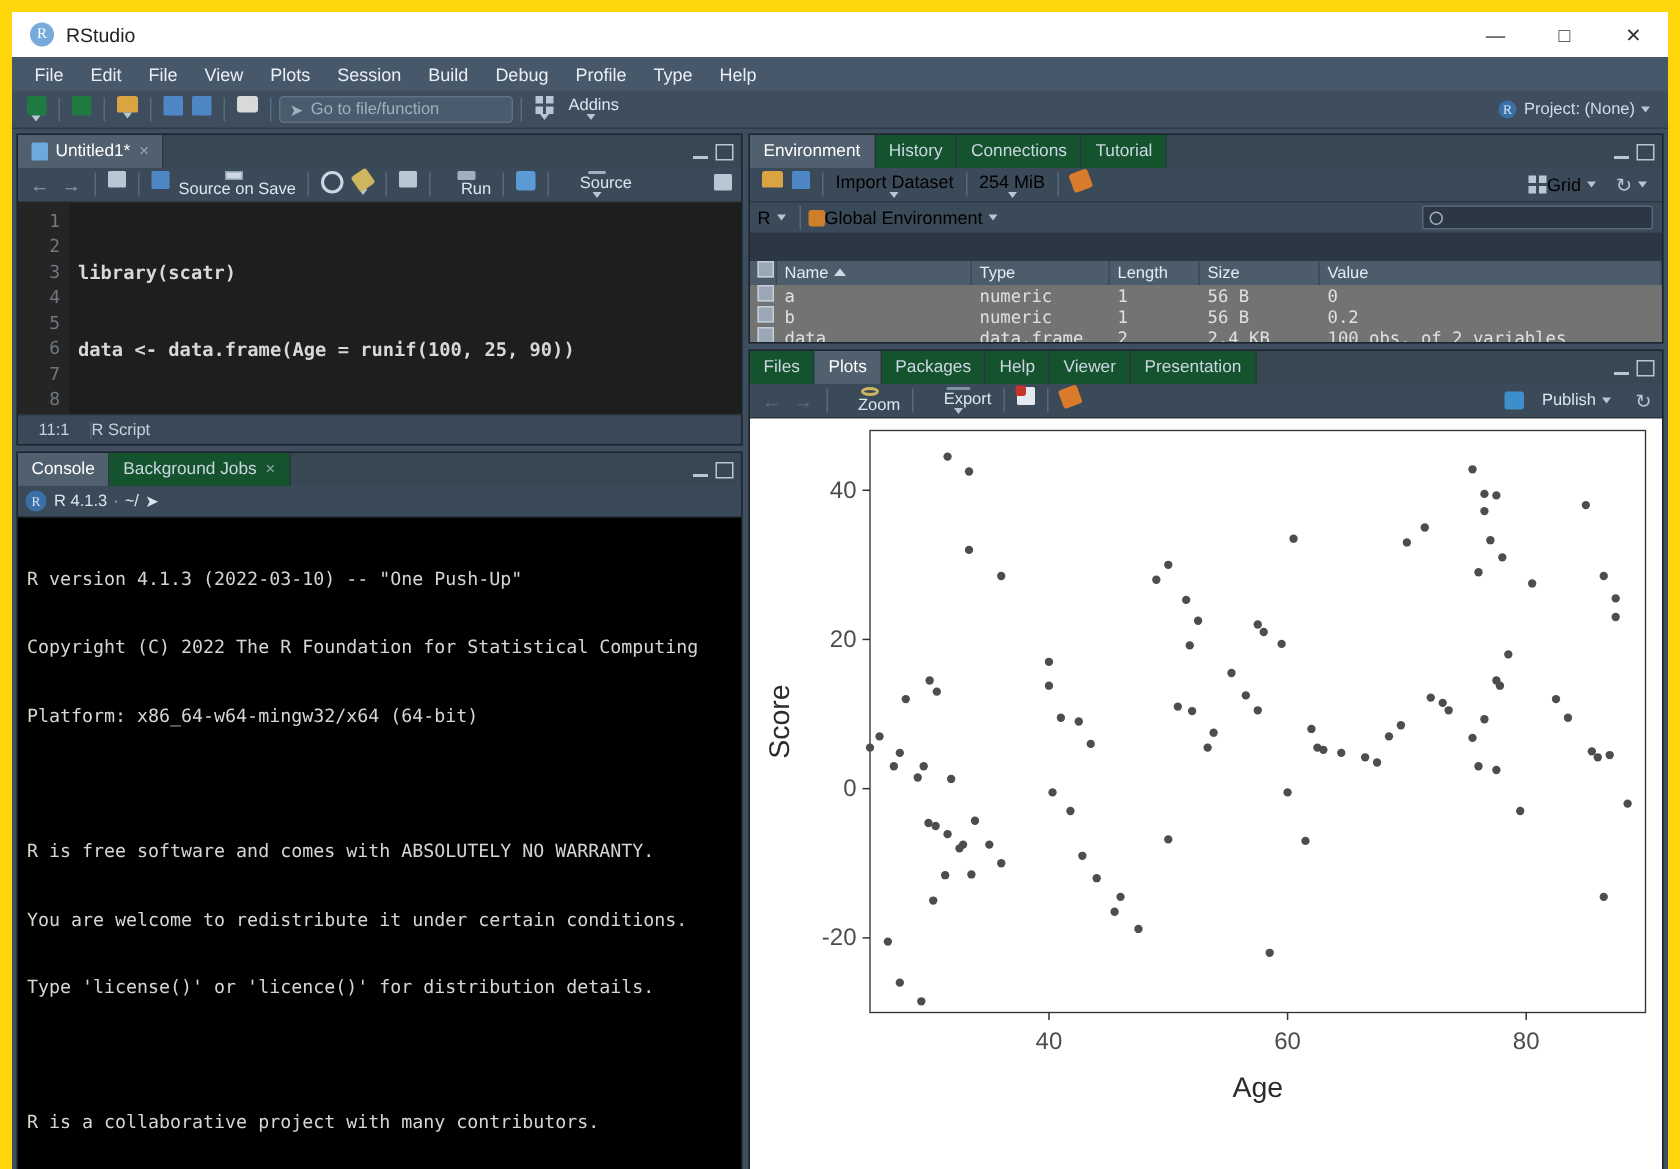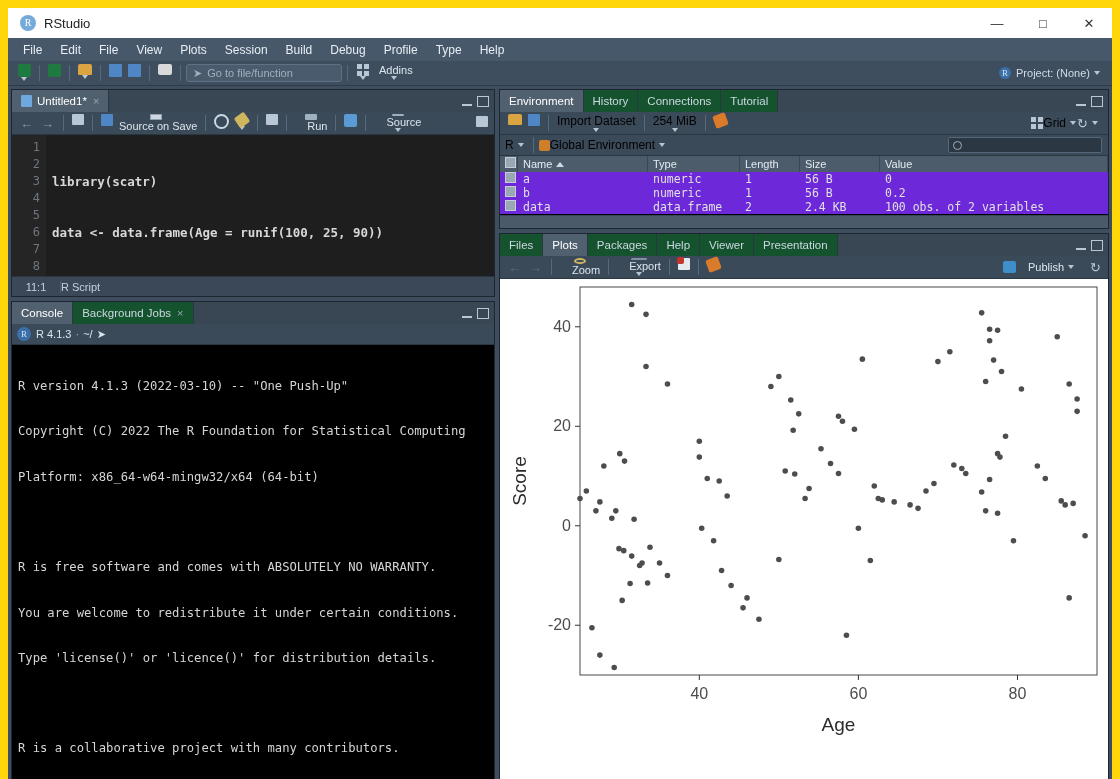--- a/index.html
+++ b/index.html
@@ -104,21 +104,21 @@
   .conhdr{height:20px;flex:0 0 20px;background:#3b4a59;display:flex;align-items:center;padding:0 5px;
     border-bottom:1px solid #2a3642;}
   .conhdr .rv{color:#dbe5ee;font-size:11px;margin-left:5px;}
   
   .envtoolrow{height:22px;flex:0 0 22px;background:#3b4a59;display:flex;align-items:center;padding:0 5px;
     border-bottom:1px solid #2a3642;position:relative;}
   .envsel{height:20px;flex:0 0 20px;background:#3b4a59;display:flex;align-items:center;padding:0 5px;
     border-bottom:1px solid #2a3642;position:relative;}
   .searchbox{position:absolute;right:6px;width:148px;height:14px;background:#2b3743;border:1px solid #55677a;
     border-radius:2px;display:flex;align-items:center;padding-left:4px;}
-  .envtable{flex:1;background:#6d28d9;overflow:hidden;display:flex;flex-direction:column;}
+  .envtable{flex:1;background:#737373;overflow:hidden;display:flex;flex-direction:column;margin-top:18px;}
   .envhead{display:flex;background:#4c5c6b;height:16px;align-items:center;font-size:11px;color:#e3ebf2;}
   .envhead div{border-right:1px solid #3a4856;height:16px;line-height:16px;padding-left:5px;box-sizing:border-box;}
   .envrow{display:flex;height:14px;align-items:center;font-size:11.5px;color:#e0e0e0;
     font-family:"DejaVu Sans Mono", monospace;}
   .envrow div{padding-left:5px;box-sizing:border-box;}
   .c-chk{width:18px;}
   .c-name{width:130px;}
   .c-type{width:92px;}
   .c-len{width:60px;}
   .c-size{width:80px;}
@@ -412,21 +412,21 @@
           <span class="tbsep"></span>
           <span class="tbi">
               <span class="ico ic-clock"></span>
               <span class="lbl">254 MiB</span>
               <span class="caret"></span>
             </span>
           <span class="tbsep"></span>
           <span class="tbi">
               <span class="ico ic-broom"></span>
             </span>
-          <span style="position:absolute;right:28px;display:flex;align-items:center;">
+          <span style="position:absolute;right:40px;display:flex;align-items:center;">
             <span class="ico ic-grid"></span>
             <span class="lbl">Grid</span>
             <span class="caret"></span>
           </span>
           <span style="position:absolute;right:6px;display:flex;align-items:center;">
             <span class="ic-refresh">↻</span>
             <span class="caret"></span>
           </span>
         </div>
         <div class="envsel">

